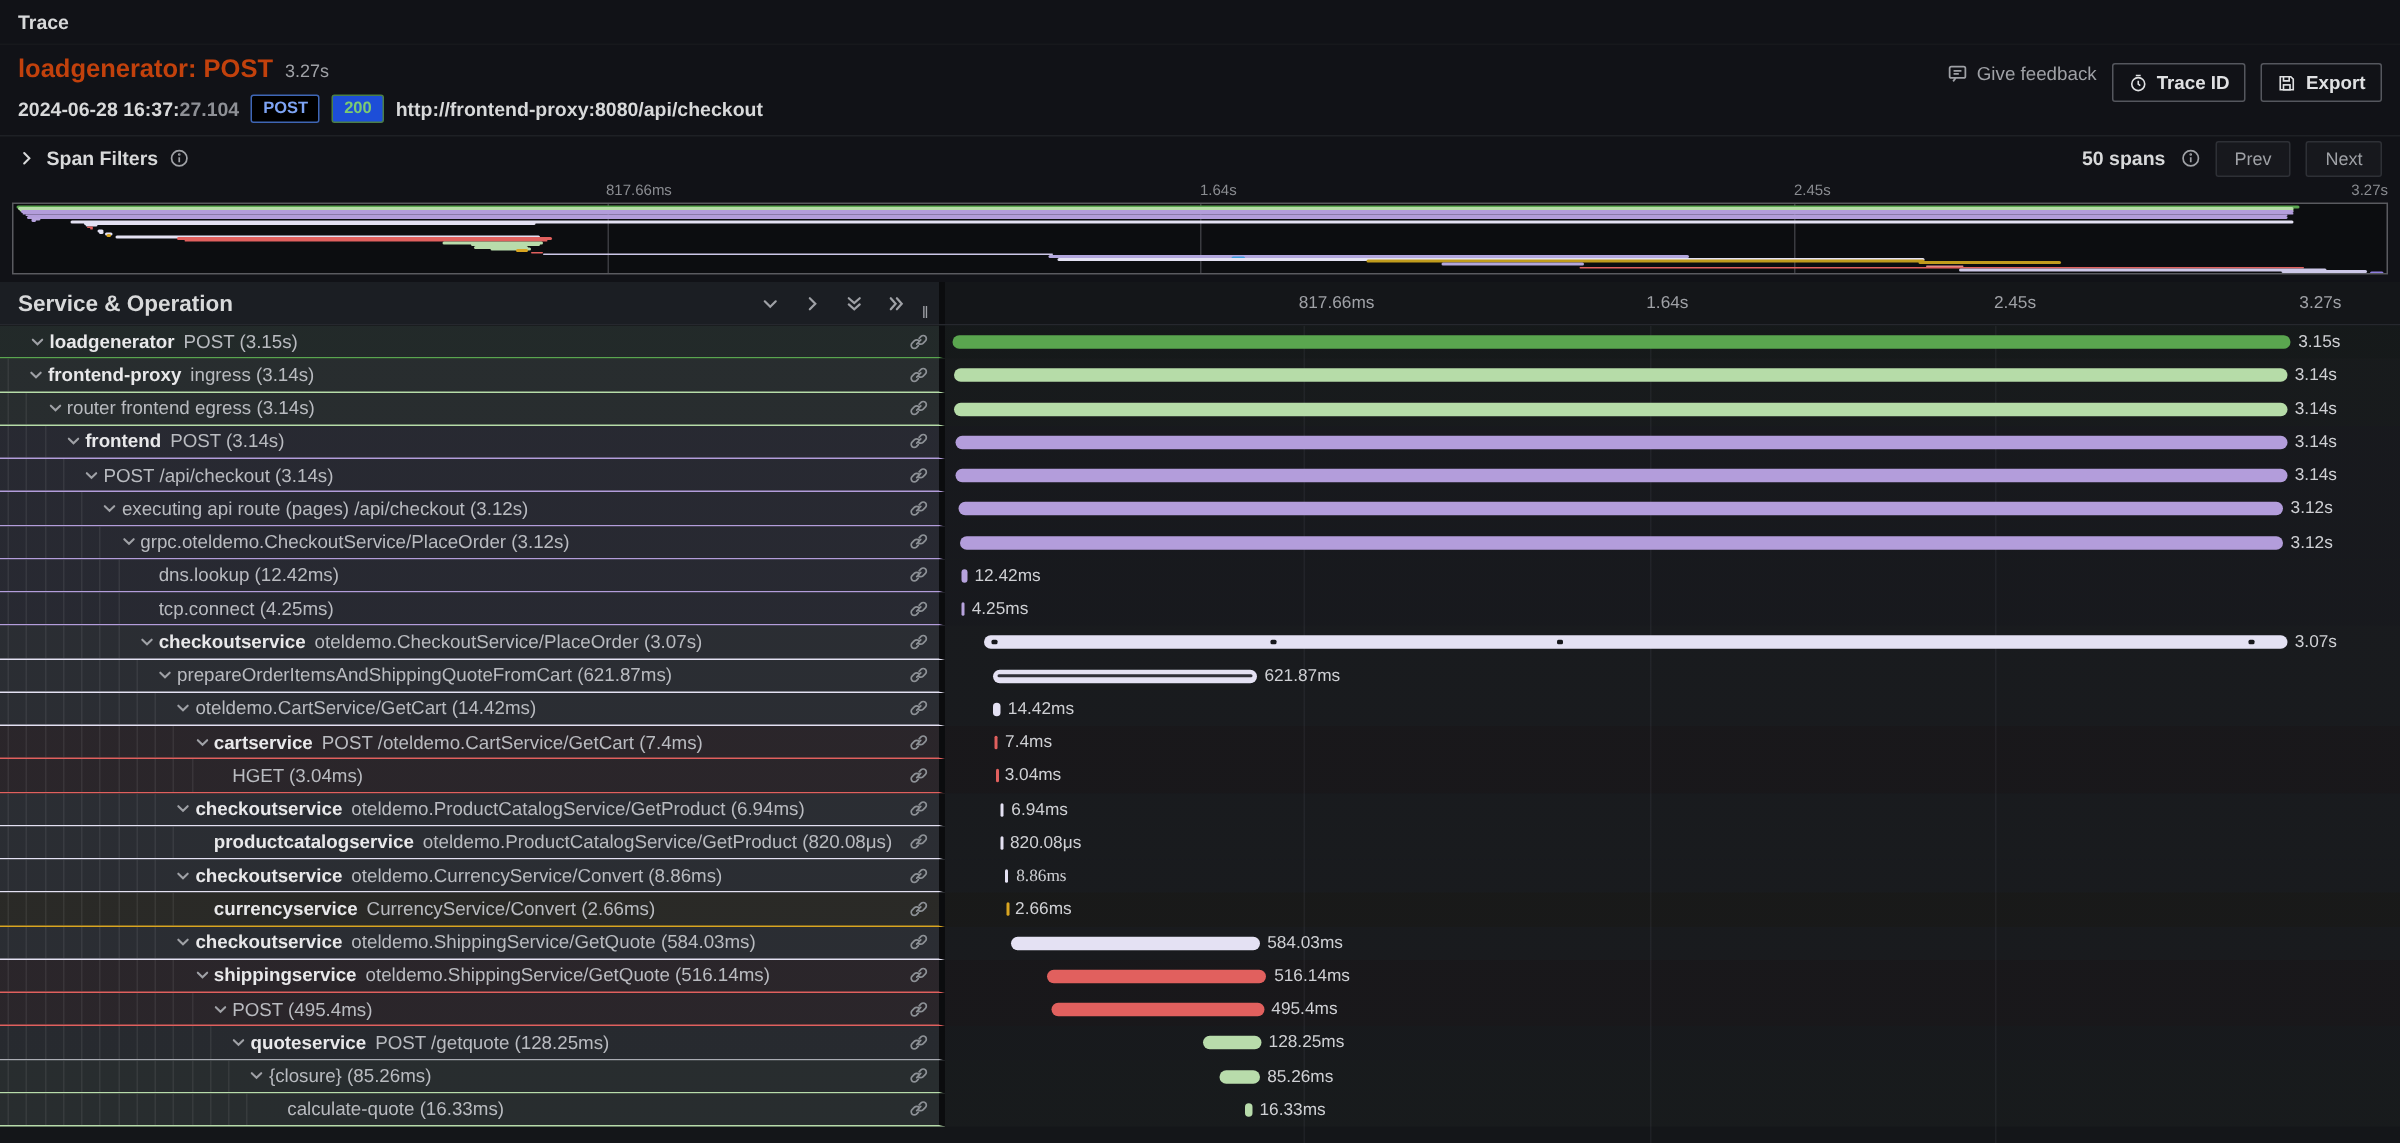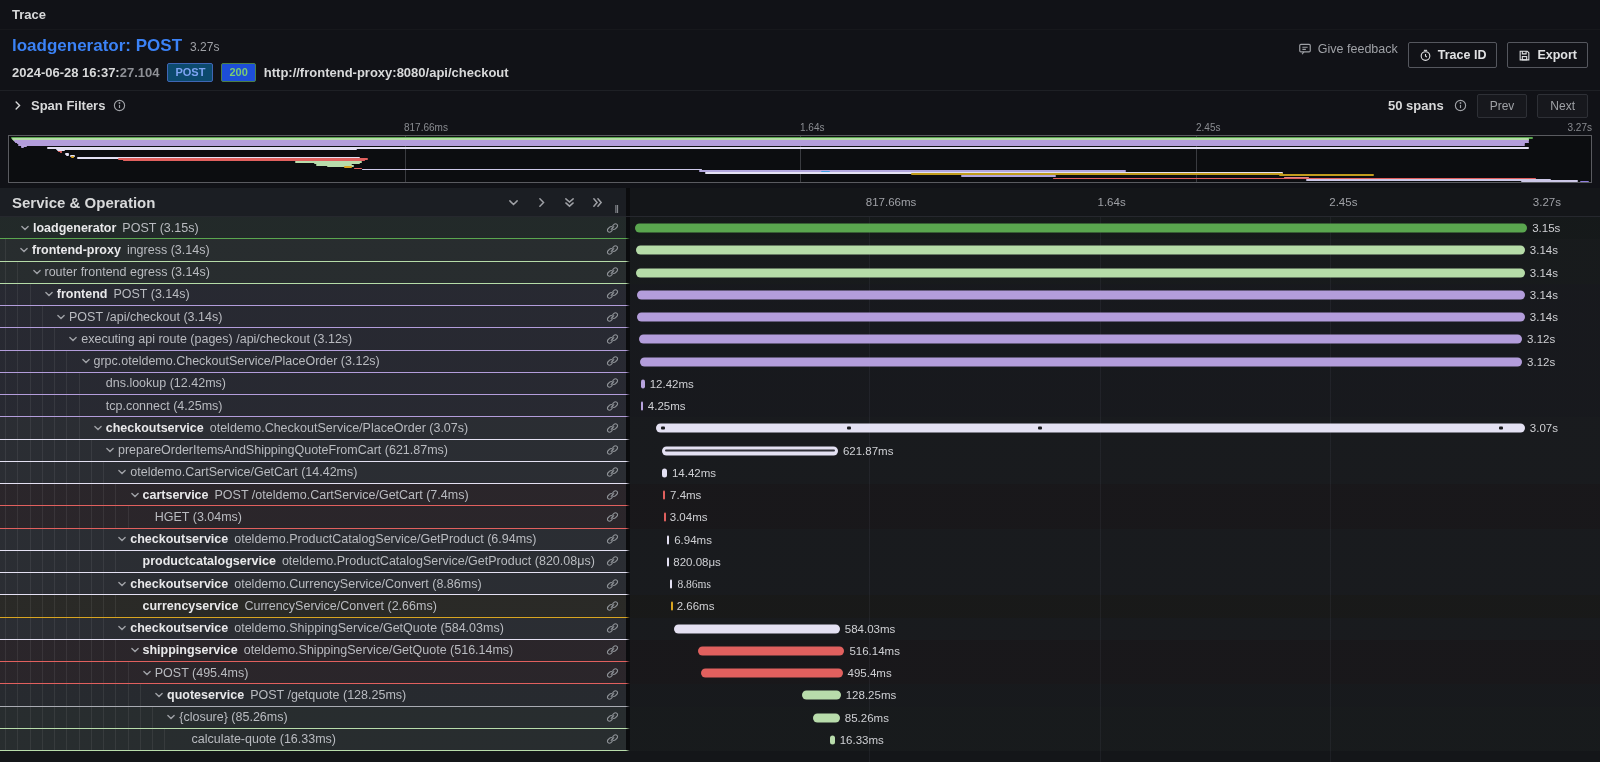--- a/index.html
+++ b/index.html
@@ -7,27 +7,27 @@
     font-family:"Liberation Sans", sans-serif; color:#d8d9da; }
   .app { width:1600px; height:762px; display:flex; flex-direction:column; }
 
   
   .topbar { height:30px; display:flex; align-items:center; padding:0 12px;
     font-size:13px; font-weight:bold; color:#d8d9da; border-bottom:1px solid #17181c; }
 
   
   .trace-header { height:60px; padding:2px 12px 0 12px; display:flex; justify-content:space-between; }
   .title-row { display:flex; align-items:baseline; gap:8px; margin-top:4px; }
-  .trace-title { font-size:17px; font-weight:bold; color:#3b82f6; }
+  .trace-title { font-size:17px; font-weight:bold; color:#c2410c; }
   .trace-dur { font-size:12px; color:#9fa1a6; }
   .meta-row { display:flex; align-items:center; gap:8px; margin-top:7px; font-size:13px; }
   .ts-main { color:#d8d9da; font-weight:bold; }
   .ts-frac { color:#8e9096; font-weight:bold; }
   .badge { font-size:11px; font-weight:bold; padding:2px 7px; border-radius:2px; line-height:13px; }
-  .badge-blue { color:#7ea4f3; border:1px solid #3f66b5; background:#0c4a6e; }
+  .badge-blue { color:#7ea4f3; border:1px solid #3f66b5; background:#000000; }
   .badge-green { color:#7ccb72; border:1px solid #4b7f47; background:#1d4ed8; }
   .url { color:#d8d9da; font-weight:bold; }
   .th-actions { display:flex; align-items:flex-start; gap:10px; padding-top:10px; }
   .feedback { display:flex; align-items:center; gap:6px; color:#9fa1a6; font-size:12.5px; cursor:pointer; }
   .btn { display:flex; align-items:center; gap:6px; background:transparent; border:1px solid #55575e;
     color:#e0e1e3; font-weight:bold; font-size:12.5px; border-radius:2px; height:26px; padding:0 10px;
     font-family:"Liberation Sans",sans-serif; cursor:pointer; }
 
   
   .filter-bar { height:30px; border-top:1px solid #1e2025; display:flex; align-items:center;

